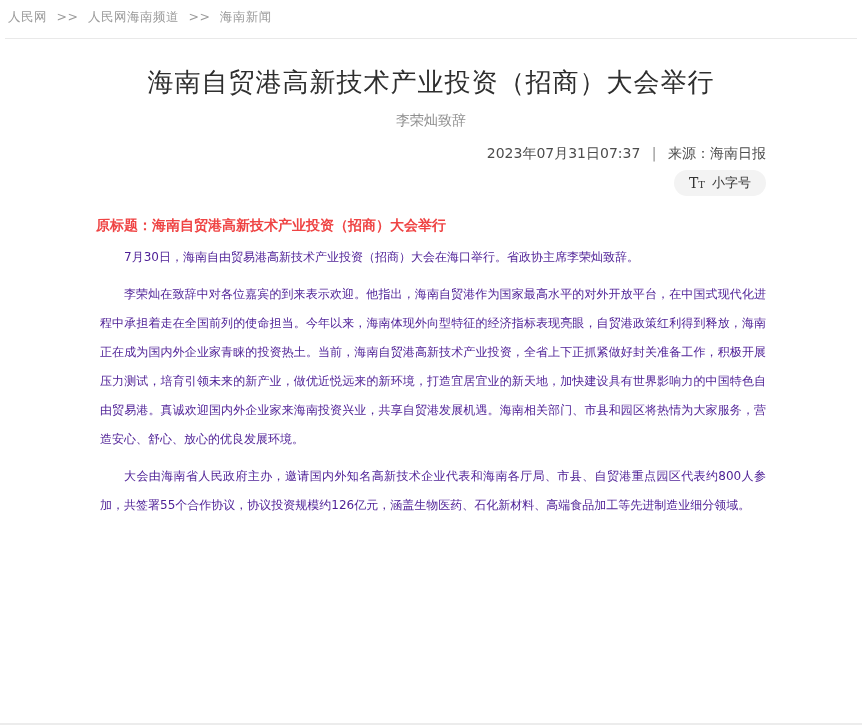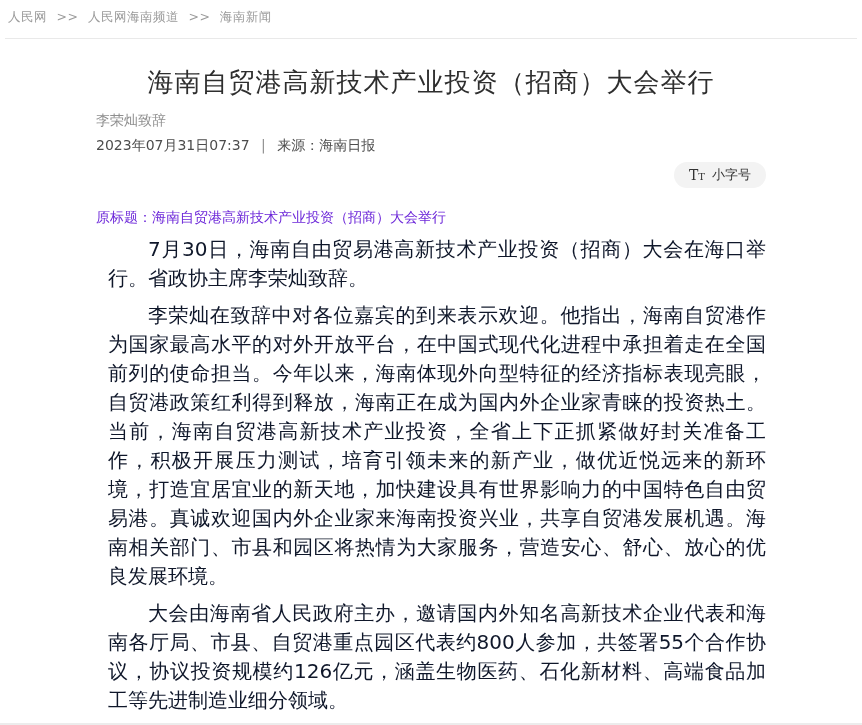--- a/index.html
+++ b/index.html
@@ -47,26 +47,27 @@
     font-weight: 500;
     color: #2e2e2e;
     text-align: center;
     line-height: 34px;
     letter-spacing: 1px;
   }
   .subtitle {
     margin-top: 13px;
     font-size: 14px;
     color: #8f8f8f;
+    text-align: center;
   }
   .meta {
-    margin-top: 7px;
+    margin-top: 15px;
     font-size: 14px;
     color: #4c4c4c;
-    text-align: left;
+    text-align: right;
   }
   .meta .meta-sep {
     margin: 0 7px;
     color: #8f8f8f;
   }
   .toolbar {
     margin-top: 7px;
     display: flex;
     justify-content: flex-end;
   }
@@ -89,28 +90,29 @@
     color: #333333;
     line-height: 1;
     display: inline-flex;
     align-items: baseline;
   }
   .tt-icon .t-big { font-size: 14px; }
   .tt-icon .t-small { font-size: 10px; }
   .orig-title {
     margin-top: 19px;
     font-size: 14px;
-    color: #6d28d9;
+    color: #ef4444;
     line-height: 20px;
+    font-weight: bold;
   }
   .body-para {
-    margin: 8px 0 0 12px;
-    font-size: 20px;
+    margin: 8px 0 0 4px;
+    font-size: 12px;
     line-height: 29px;
-    color: #0f172a;
+    color: #4c1d95;
     text-indent: 2em;
     text-align: justify;
   }
   .bottom-strip {
     position: absolute;
     left: 0;
     right: 0;
     bottom: 0;
     height: 2px;
     background: #ececec;

